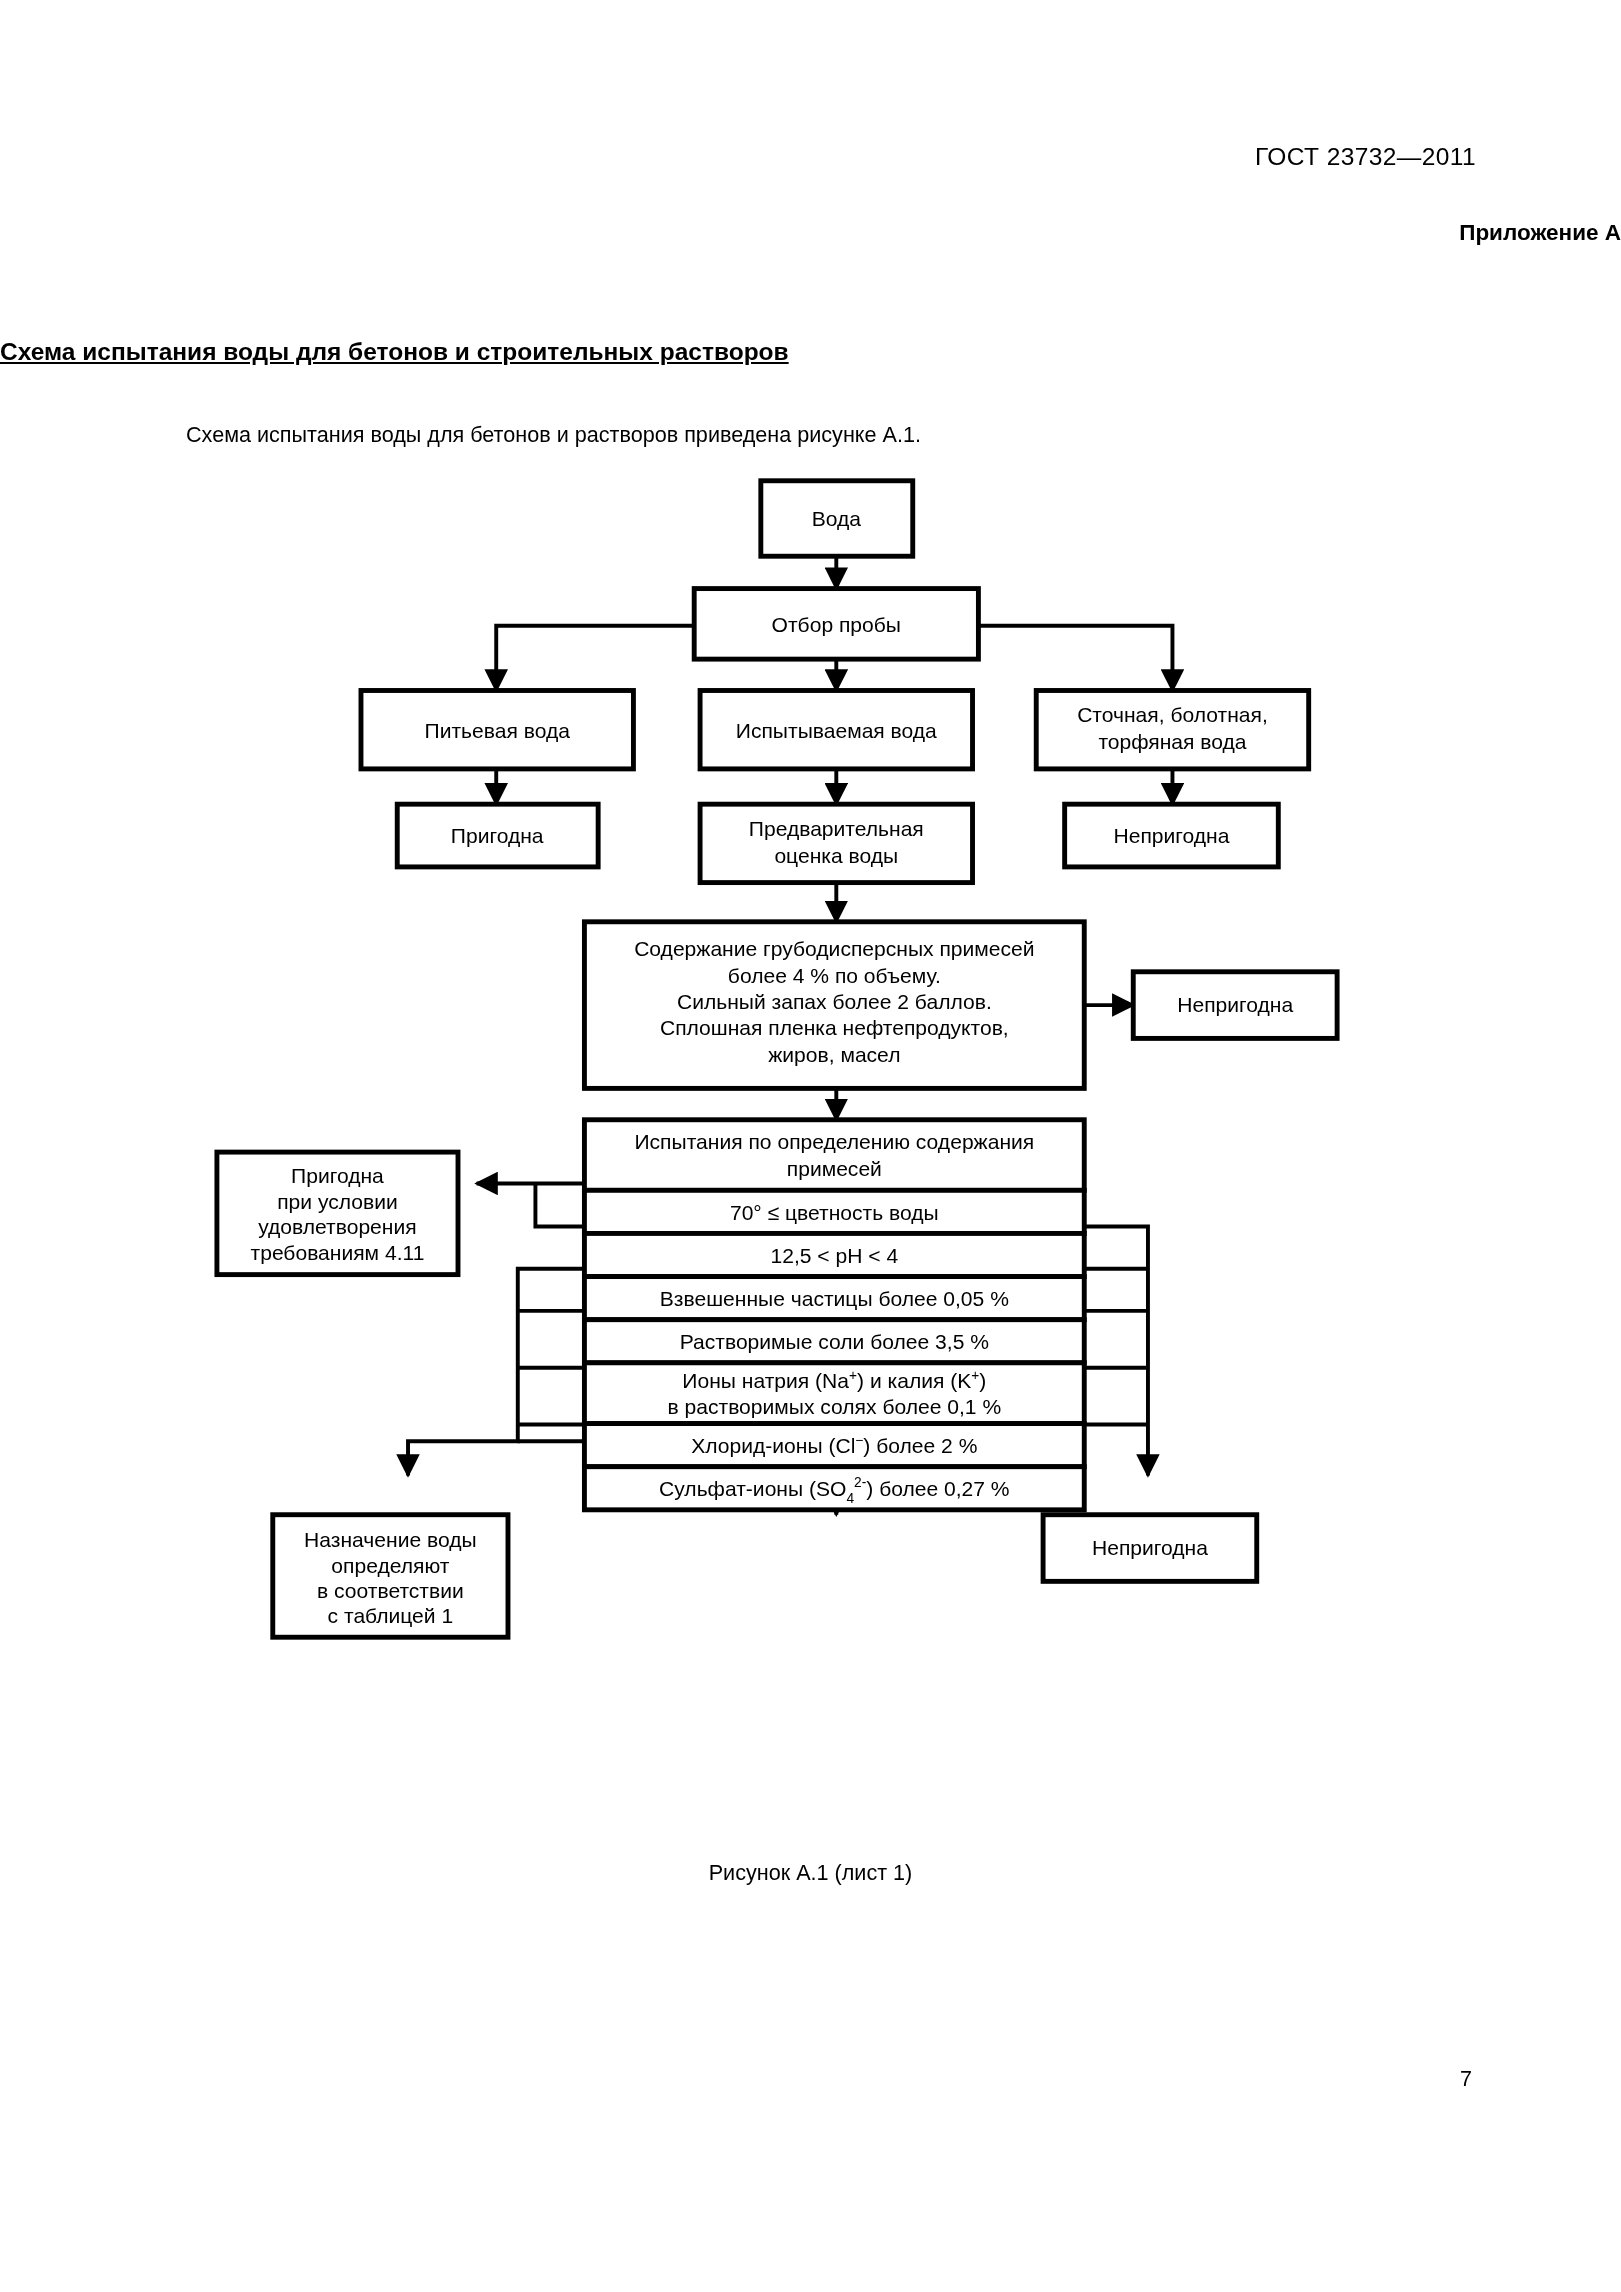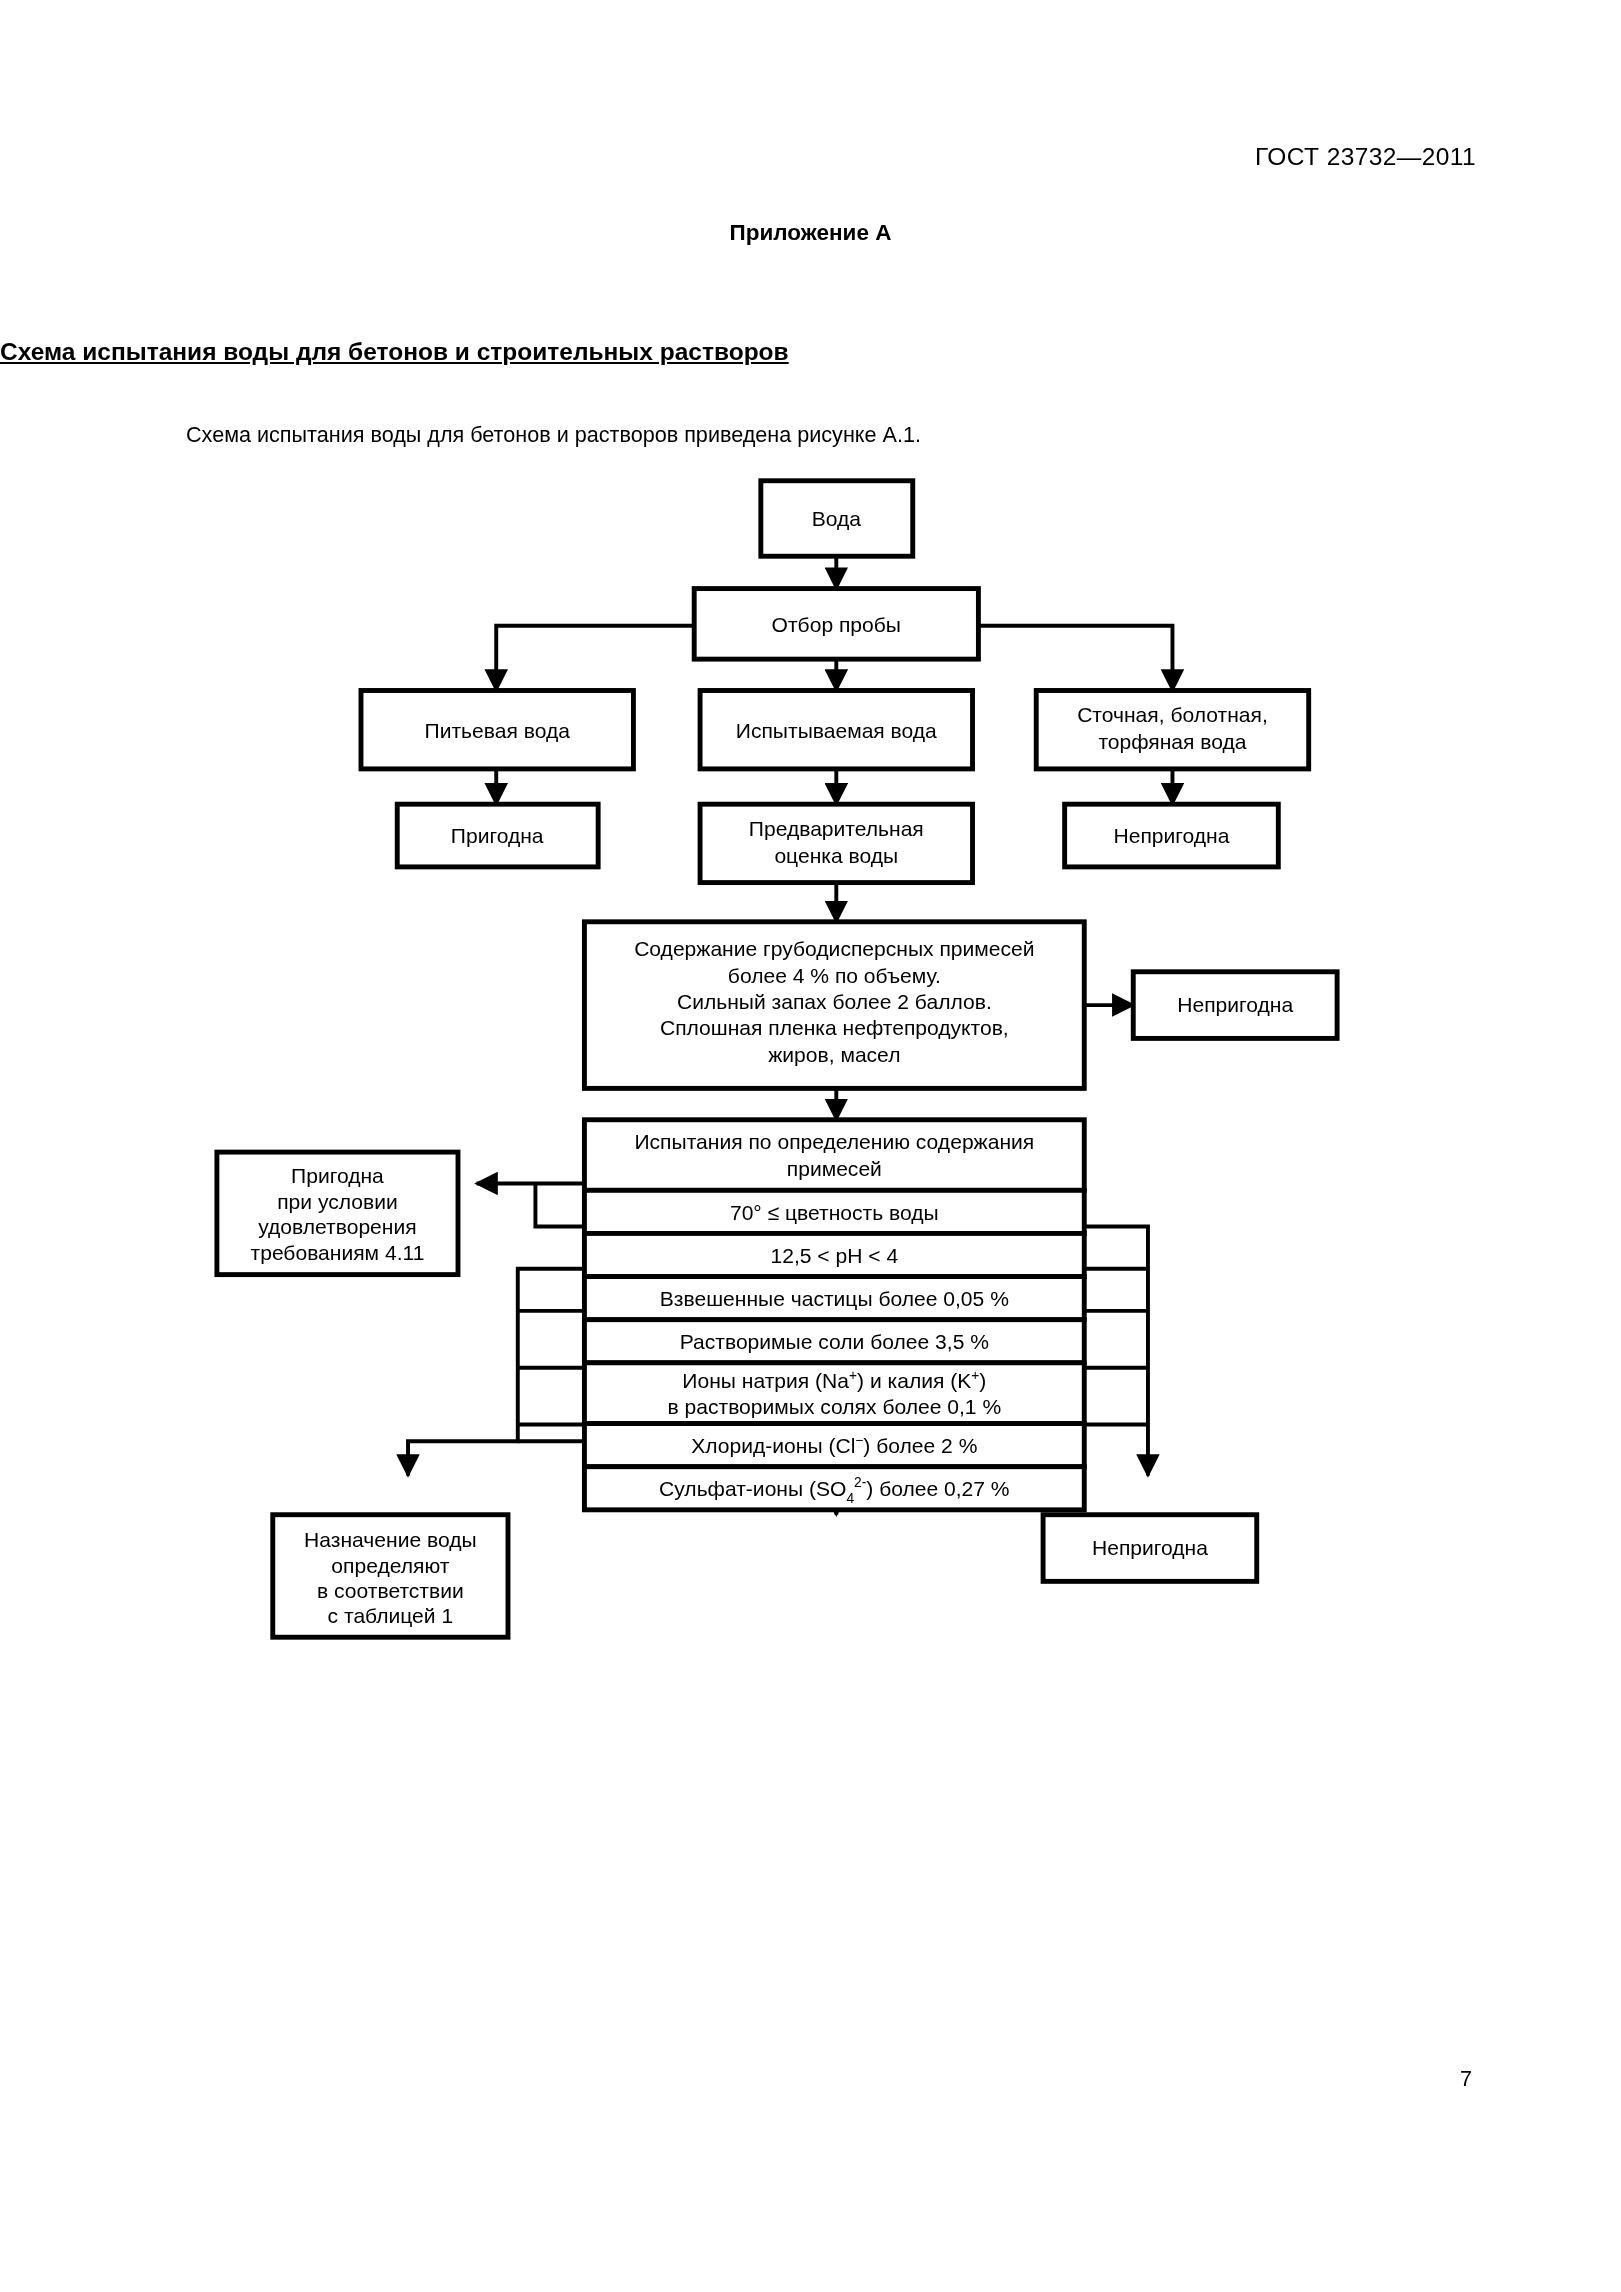--- a/index.html
+++ b/index.html
@@ -12,21 +12,21 @@
   }
   .page{position:absolute;inset:0;}
 
   .doc-header{
     position:absolute; top:143px; right:145px;
     font-size:24.5px; font-weight:normal; letter-spacing:0.4px;
   }
 
   .appendix{
     position:absolute; top:218px; left:0; width:1621px;
-    text-align:center; font-size:22.5px; font-weight:bold; line-height:1.35;
+    text-align:right; font-size:22.5px; font-weight:bold; line-height:1.35;
   }
   .appendix .l2{font-weight:bold;}
 
   .scheme-title{
     position:absolute; top:338px; left:0; width:1621px;
     text-align:left; font-size:24.5px; font-weight:bold;text-decoration:underline;
   }
 
   .intro{
     position:absolute; top:410px; left:186px;
@@ -196,17 +196,18 @@
 
       <text class="bx" x="382" y="1108" text-anchor="middle">Назначение воды</text>
       <text class="bx" x="382" y="1134" text-anchor="middle">определяют</text>
       <text class="bx" x="382" y="1160" text-anchor="middle">в соответствии</text>
       <text class="bx" x="382" y="1186" text-anchor="middle">с таблицей 1</text>
 
       <text class="bx" x="1157" y="1116" text-anchor="middle">Непригодна</text>
     </svg>
   </div>
 
+  <div class="fig-caption">Рисунок А.1 (лист 1)</div>
 
   <div class="page-number">7</div>
 
 </div>
 
 
 </body></html>

